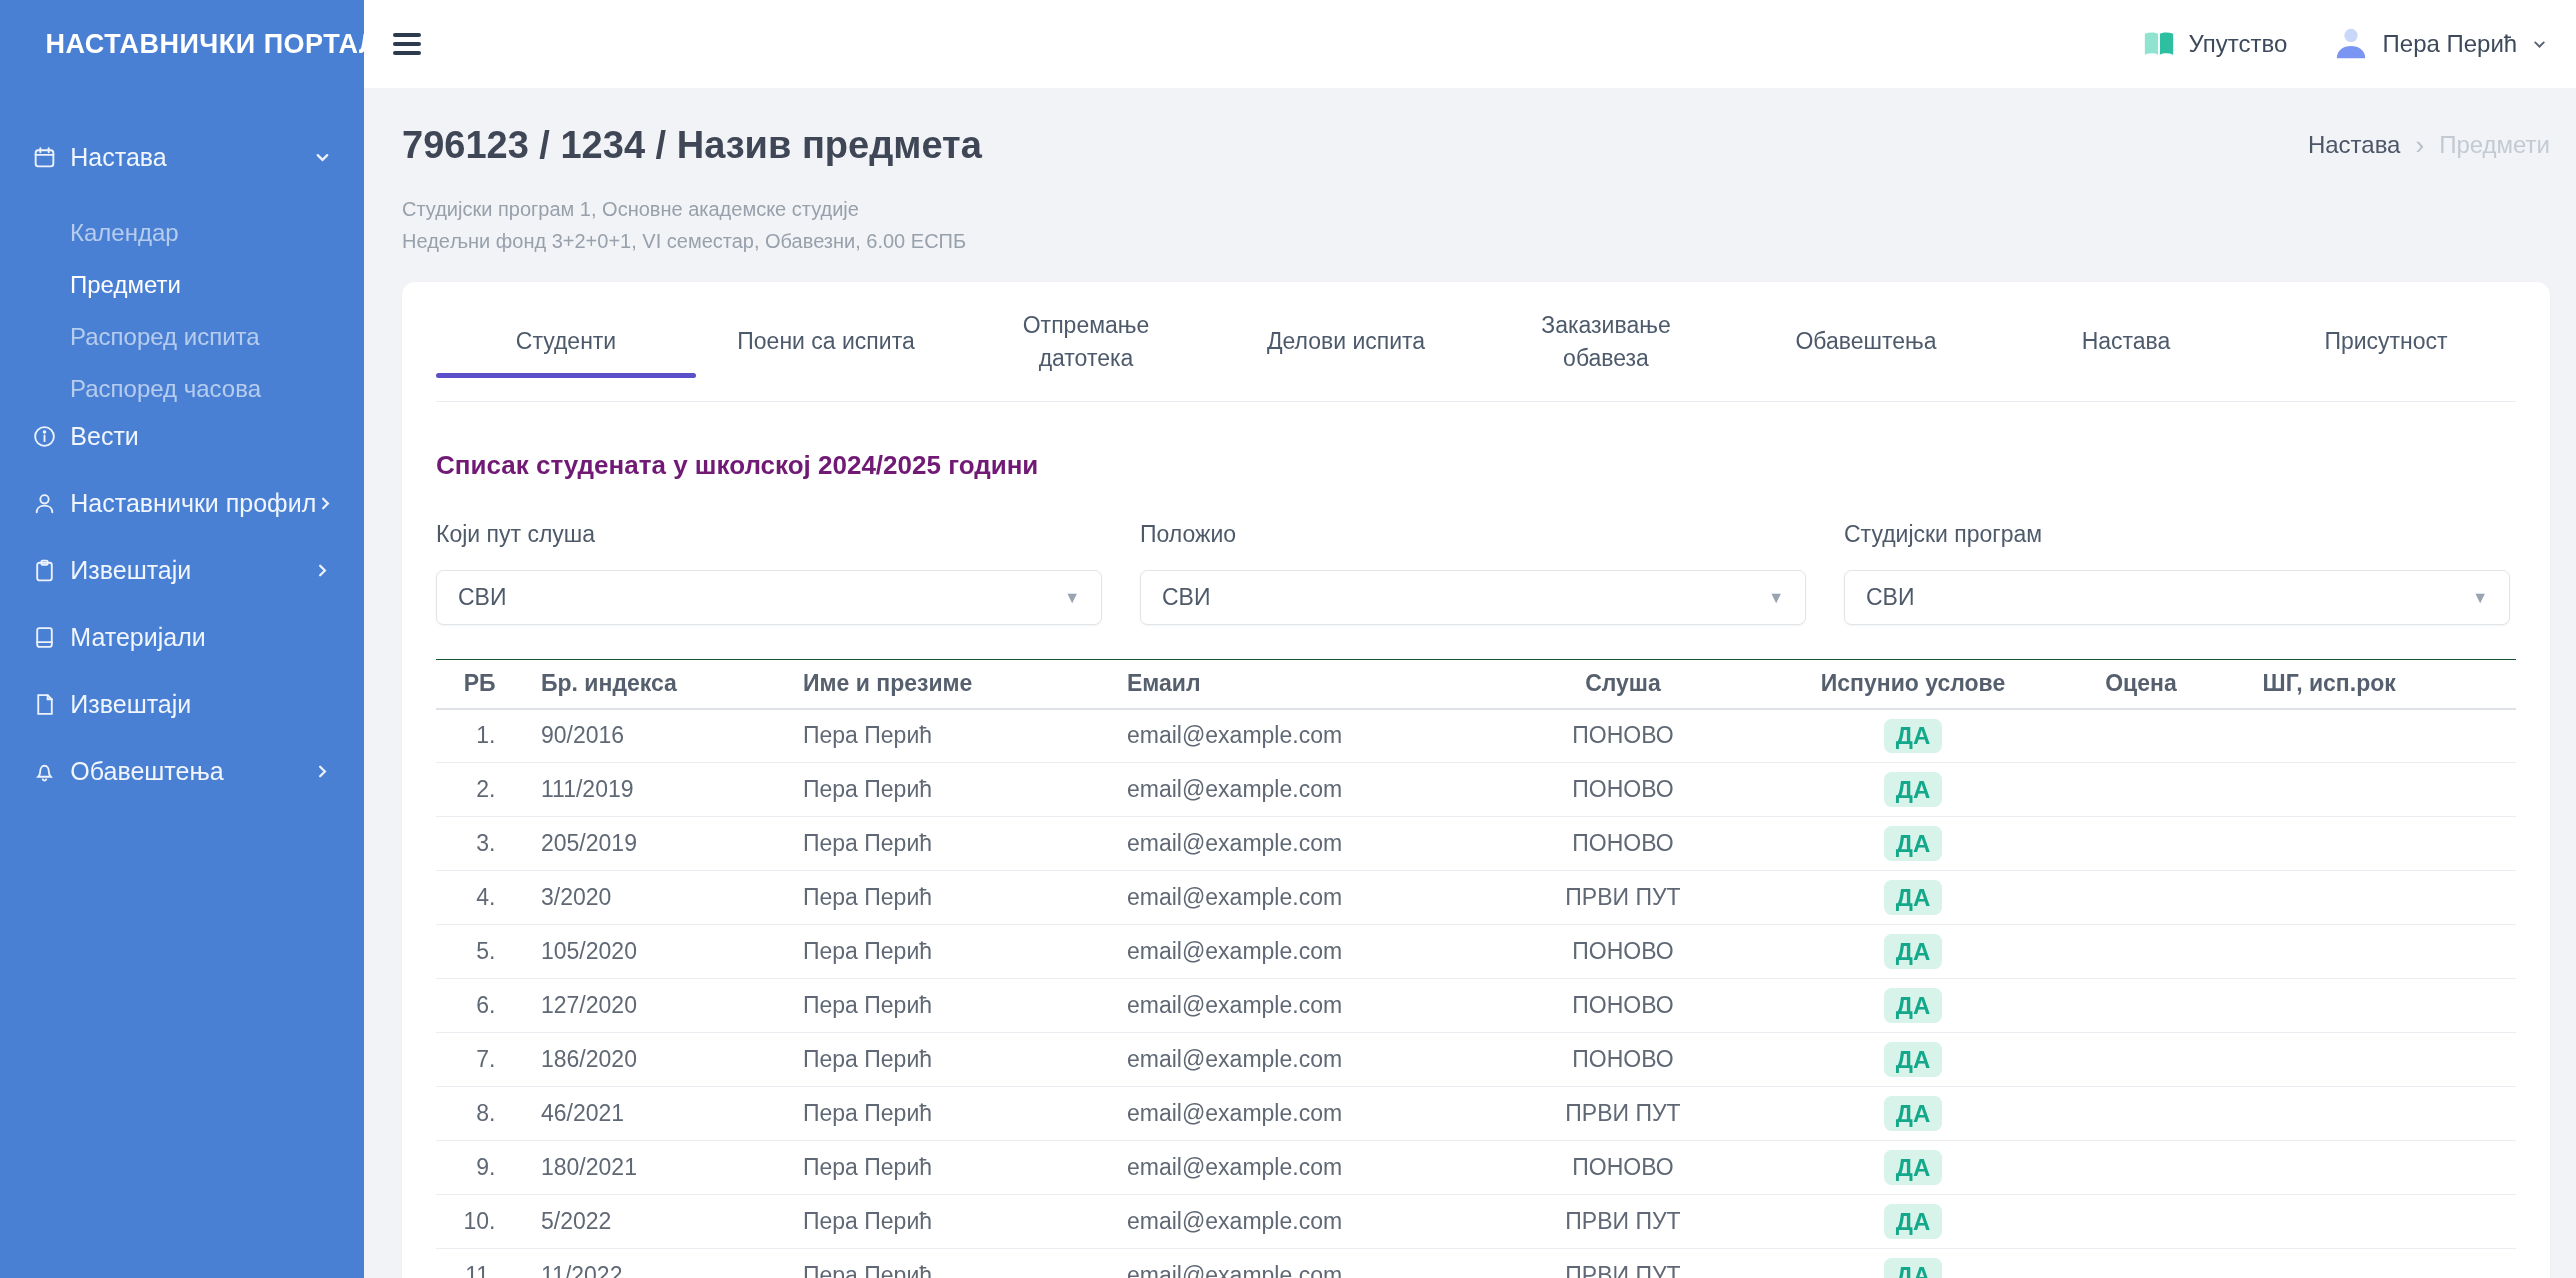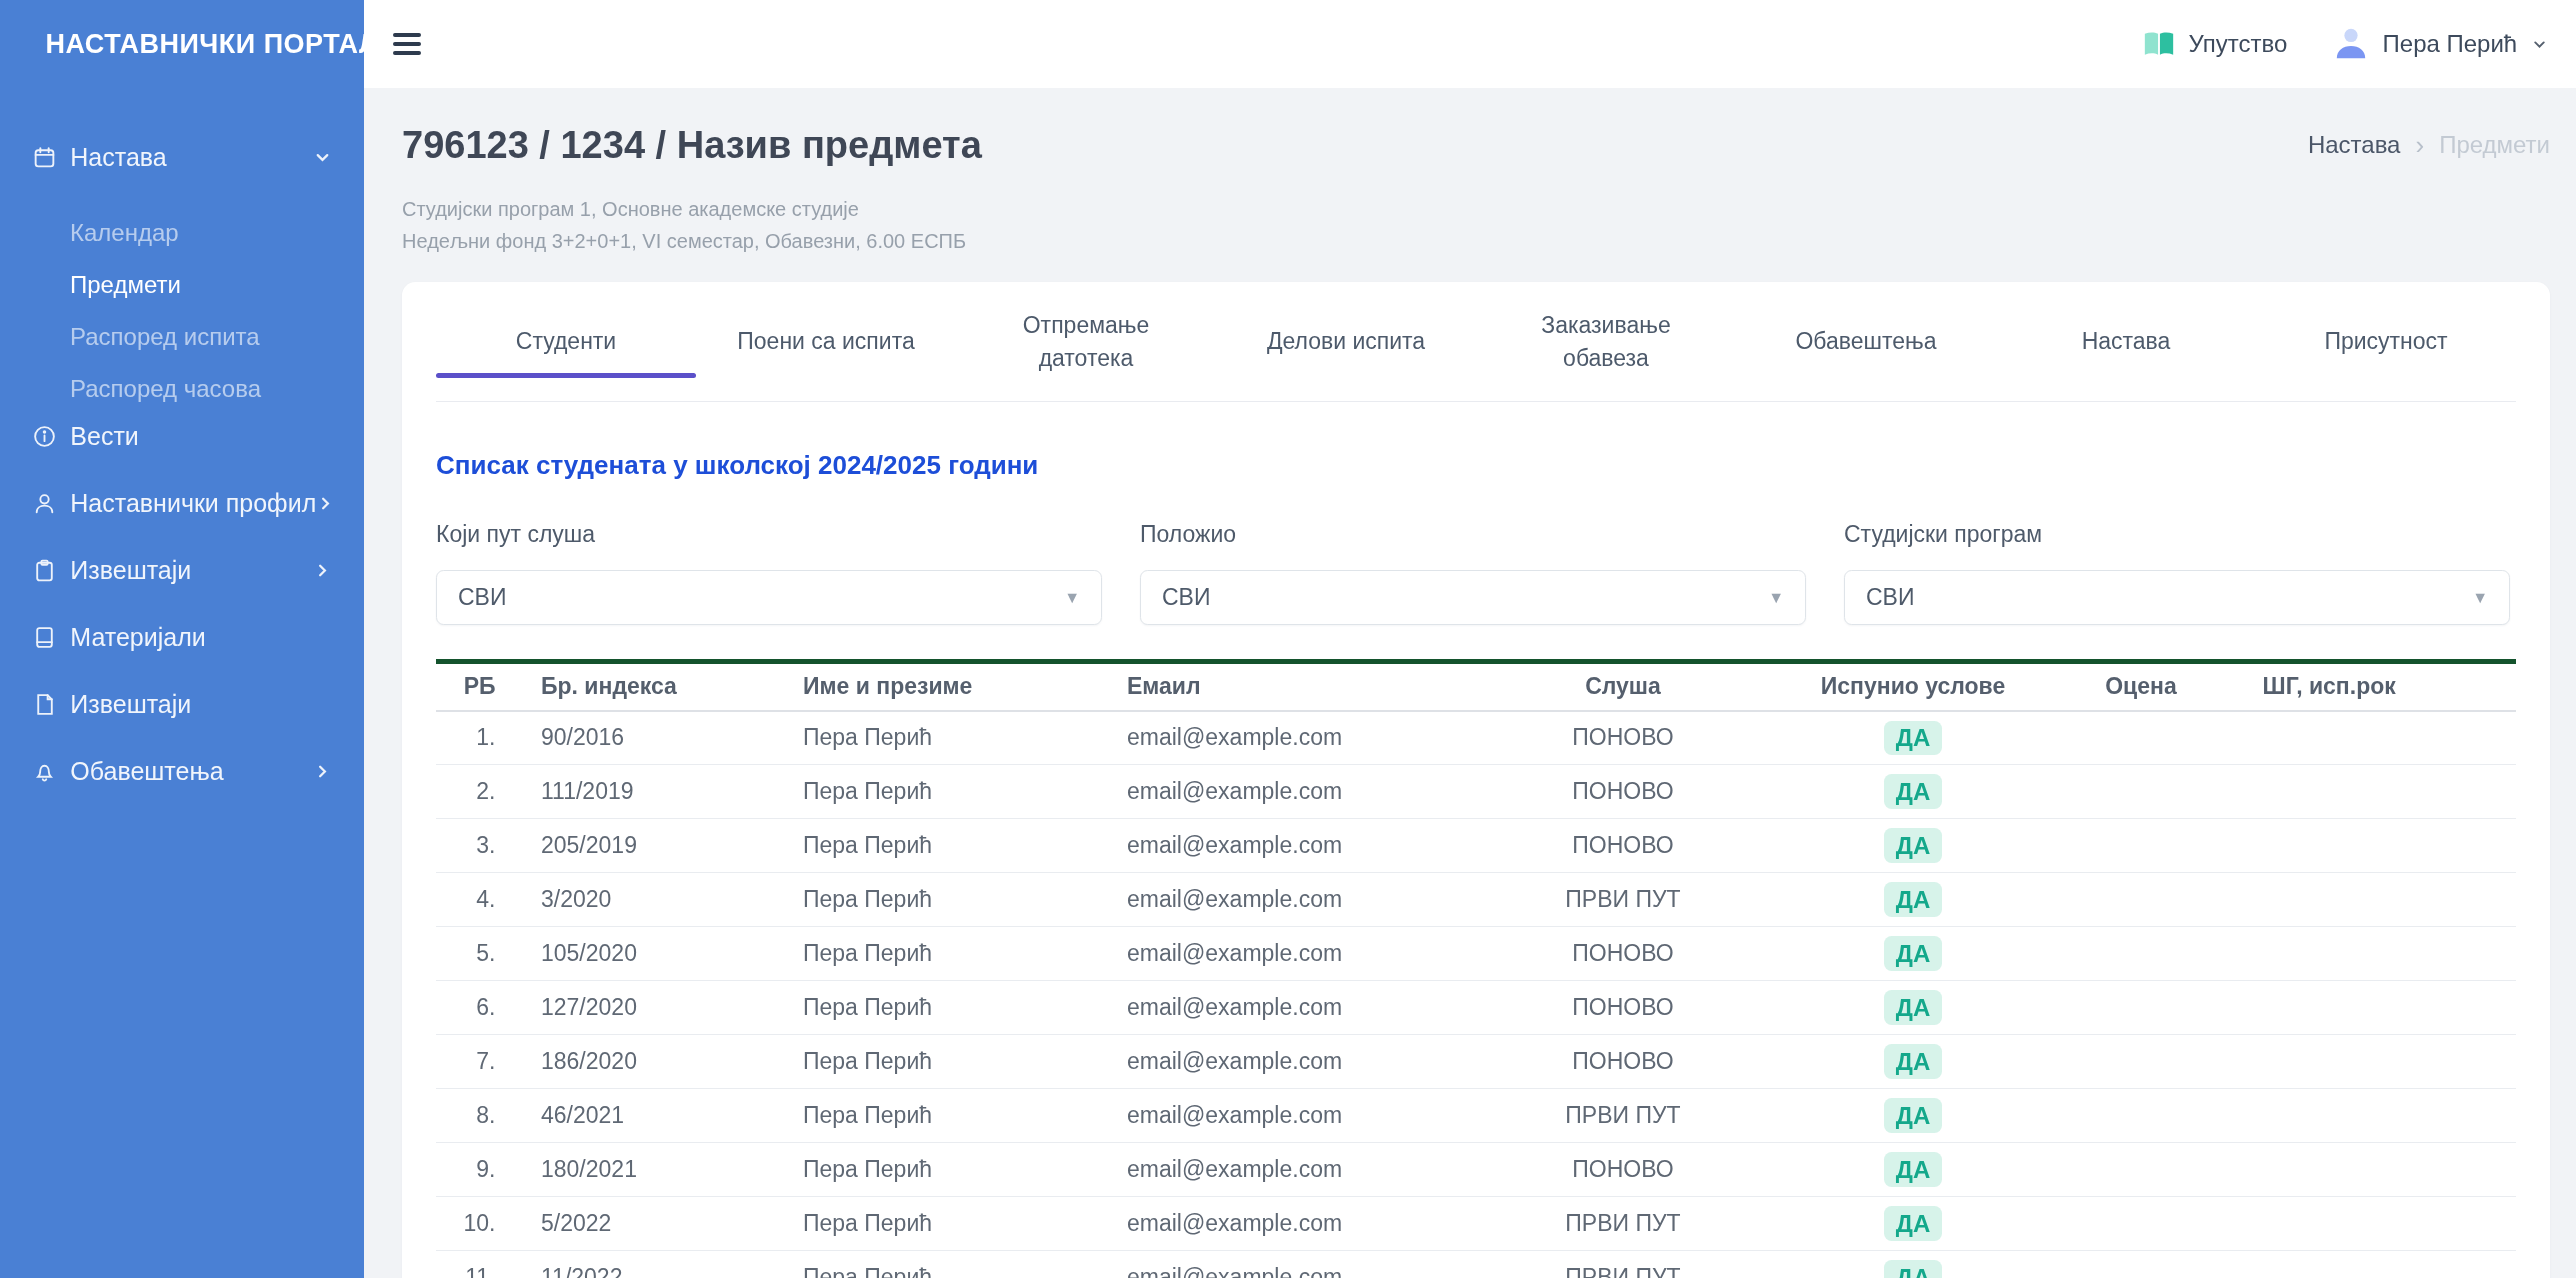--- a/index.html
+++ b/index.html
@@ -79,39 +79,39 @@
   .tabs { display:flex; height:120px; border-bottom:1px solid #e9ebf0; }
   .tab {
     flex:1 1 0; display:flex; align-items:center; justify-content:center; text-align:center;
     font-size:23px; color:#4d5a6b; position:relative; cursor:pointer; padding:0 23px; line-height:33px;
   }
   .tab.active::after {
     content:""; position:absolute; left:0; right:0; bottom:23px; height:4.8px;
     background:#5b50c9; border-radius:2.9px;
   }
 
-  .section-heading { margin-top:48px; font-size:26px; font-weight:700; color:#1d4ed8; }
+  .section-heading { margin-top:48px; font-size:26px; font-weight:700; color:#701a75; }
 
   
   .filters { margin-top:40px; display:flex; gap:38px; }
   .filter { width:666px; }
   .filter-label { font-size:23px; color:#4e5a6a; margin-bottom:22px; }
   .select {
     height:55px; background:#fff; border:1px solid #dfe4e9; border-radius:7.6px;
     display:flex; align-items:center; padding:0 21px; cursor:pointer;
     box-shadow:0 1px 1.9px rgba(40,50,70,0.05);
   }
   .select-value { font-size:23px; color:#4e5a6a; }
   .select-caret { margin-left:auto; font-size:16px; color:#9aa4b0; }
 
   
   .students-table { margin-top:34px; width:2080px; border-collapse:collapse; table-layout:fixed; }
   .students-table thead th {
     height:49px; font-size:23px; font-weight:700; color:#555f6d; text-align:left;
-    border-top:5px solid #14532d; border-bottom:2.9px solid #dee1e6; vertical-align:middle;
+    border-top:1px solid #14532d; border-bottom:2.9px solid #dee1e6; vertical-align:middle;
   }
   .students-table tbody td {
     height:54px; font-size:23px; color:#5f6874; border-bottom:1px solid #e9ecf0; vertical-align:middle;
   }
   .col-rb   { text-align:right !important; padding-right:9.5px; }
   .col-idx  { padding-left:36px; }
   .col-c    { text-align:center !important; }
   .col-last { padding-left:7.6px; }
   .badge {
     display:inline-block; background:#d7f3ea; color:#14a88b; font-weight:700;

